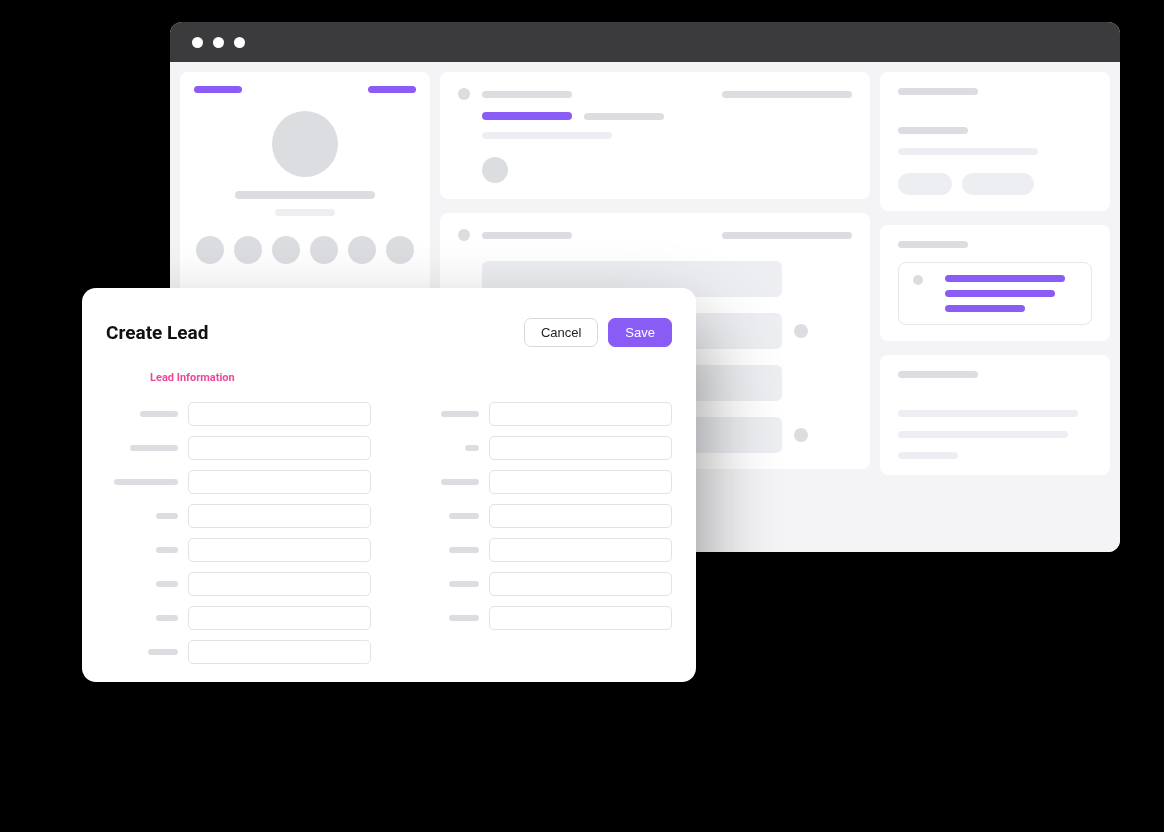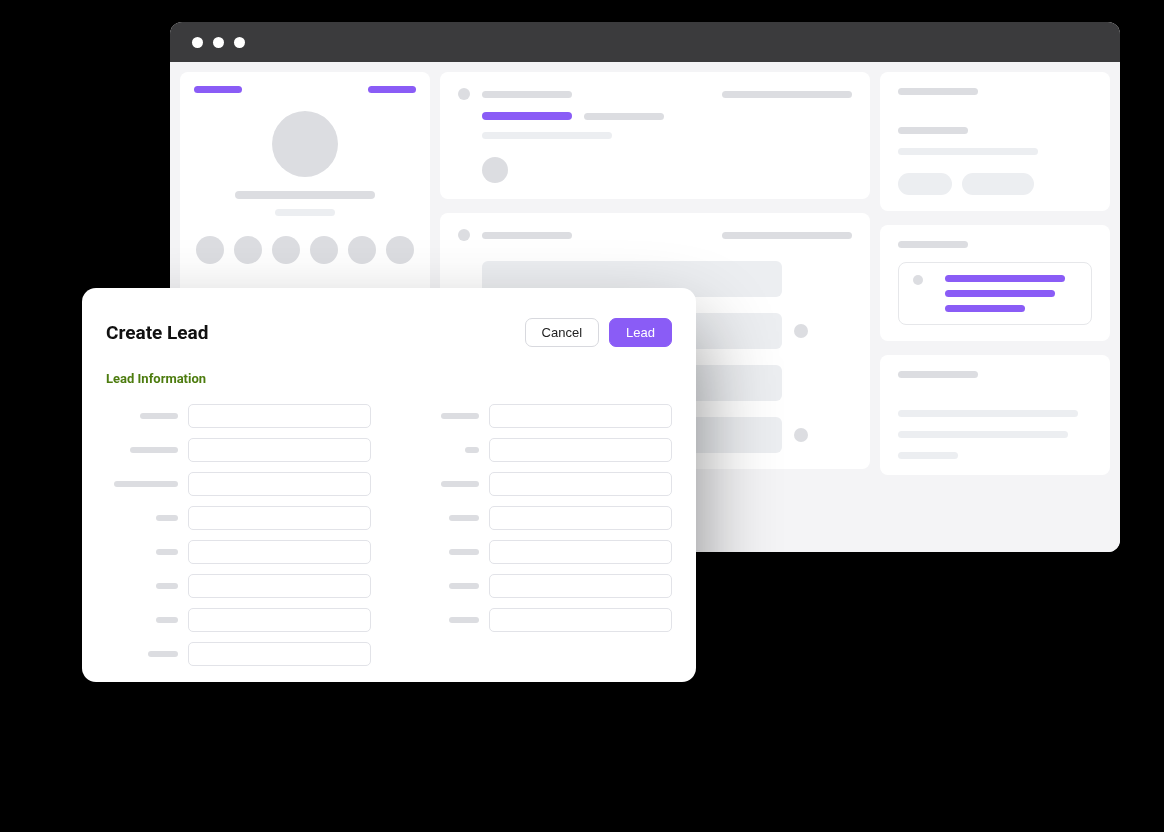--- a/index.html
+++ b/index.html
@@ -150,24 +150,25 @@
     background:#fff;
     color:#222;
     cursor:pointer;
   }
   .btn-primary {
     background:#8a5cf6;
     border-color:#8a5cf6;
     color:#fff;
   }
   .section-title {
-    font-size:13px;
+    font-size:11px;
     font-weight:700;
-    color:#4d7c0f;
+    color:#ec4899;
     margin-bottom:18px;
+    margin-left:44px;
   }
   .form-grid {
     display:grid;
     grid-template-columns: 1fr 1fr;
     column-gap: 36px;
     row-gap: 10px;
   }
   .form-row {
     display:flex;
     align-items:center;
@@ -305,21 +306,21 @@
     </div>
 
   </div>
 </div>
 
 <div class="modal">
   <div class="modal-header">
     <div class="modal-title">Create Lead</div>
     <div class="modal-actions">
       <button class="btn">Cancel</button>
-      <button class="btn btn-primary">Lead</button>
+      <button class="btn btn-primary">Save</button>
     </div>
   </div>
   <div class="section-title">Lead Information</div>
 
   <div class="form-grid">
 
     <div id="form-col-left" style="display:flex;flex-direction:column;gap:10px">
         <div class="form-row">
           <div class="form-label-wrap">
             <div class="form-label-skel" style="width: 38px;"></div>

